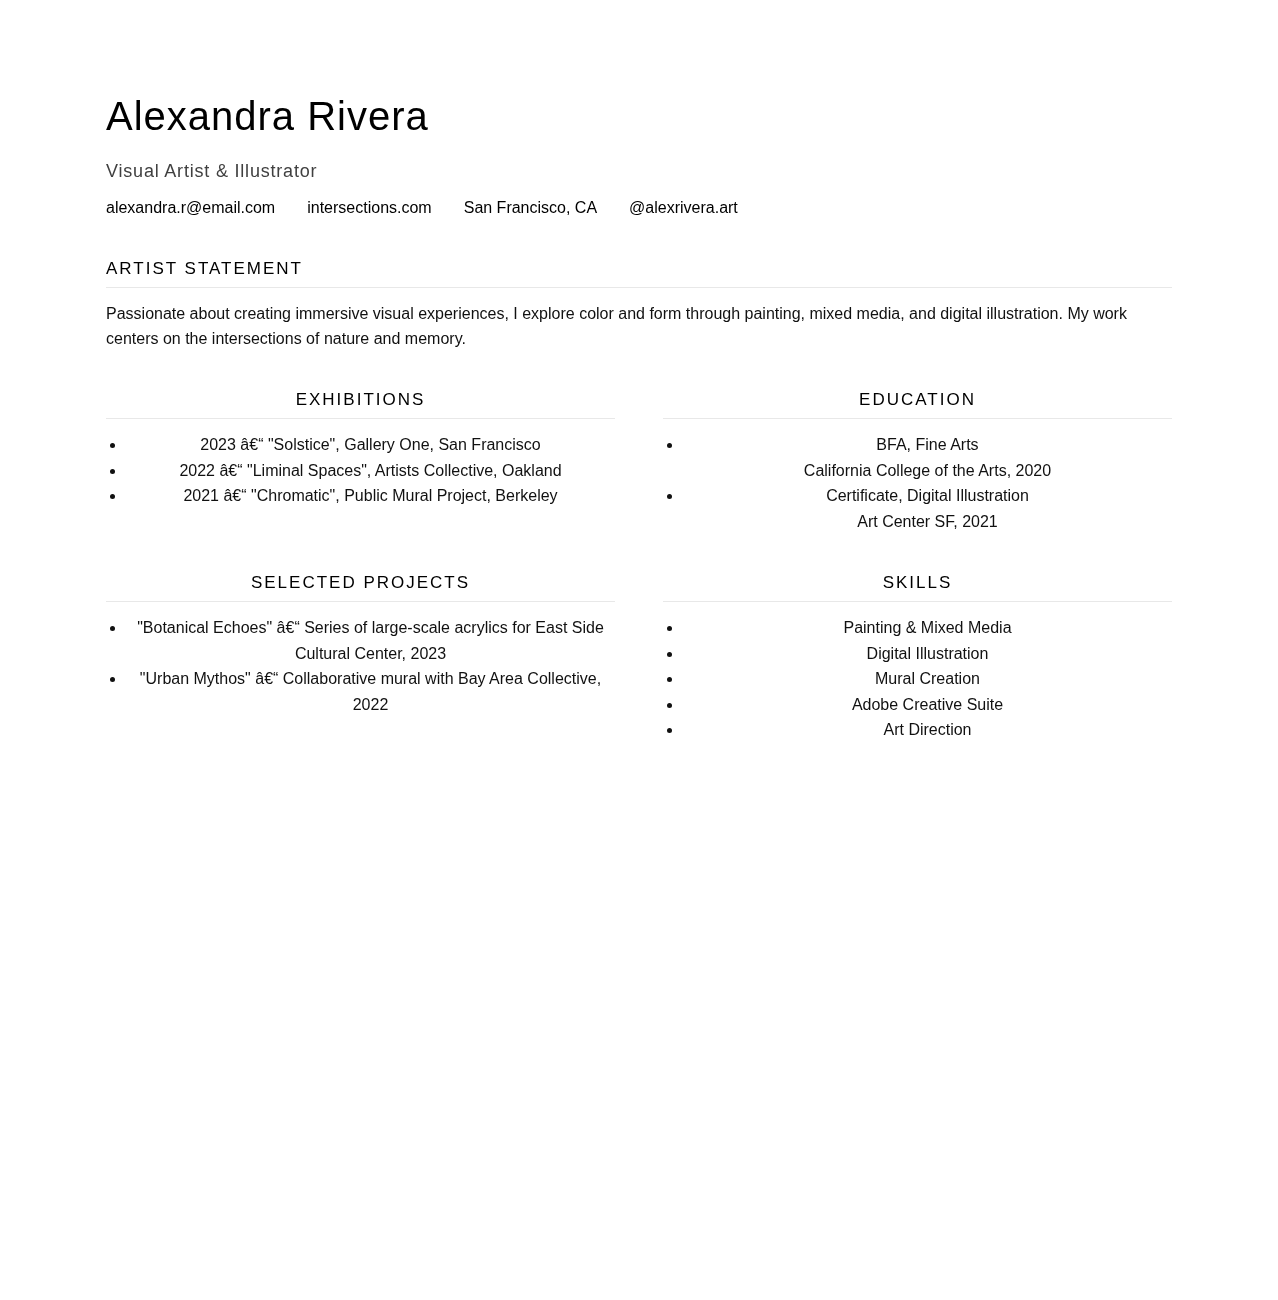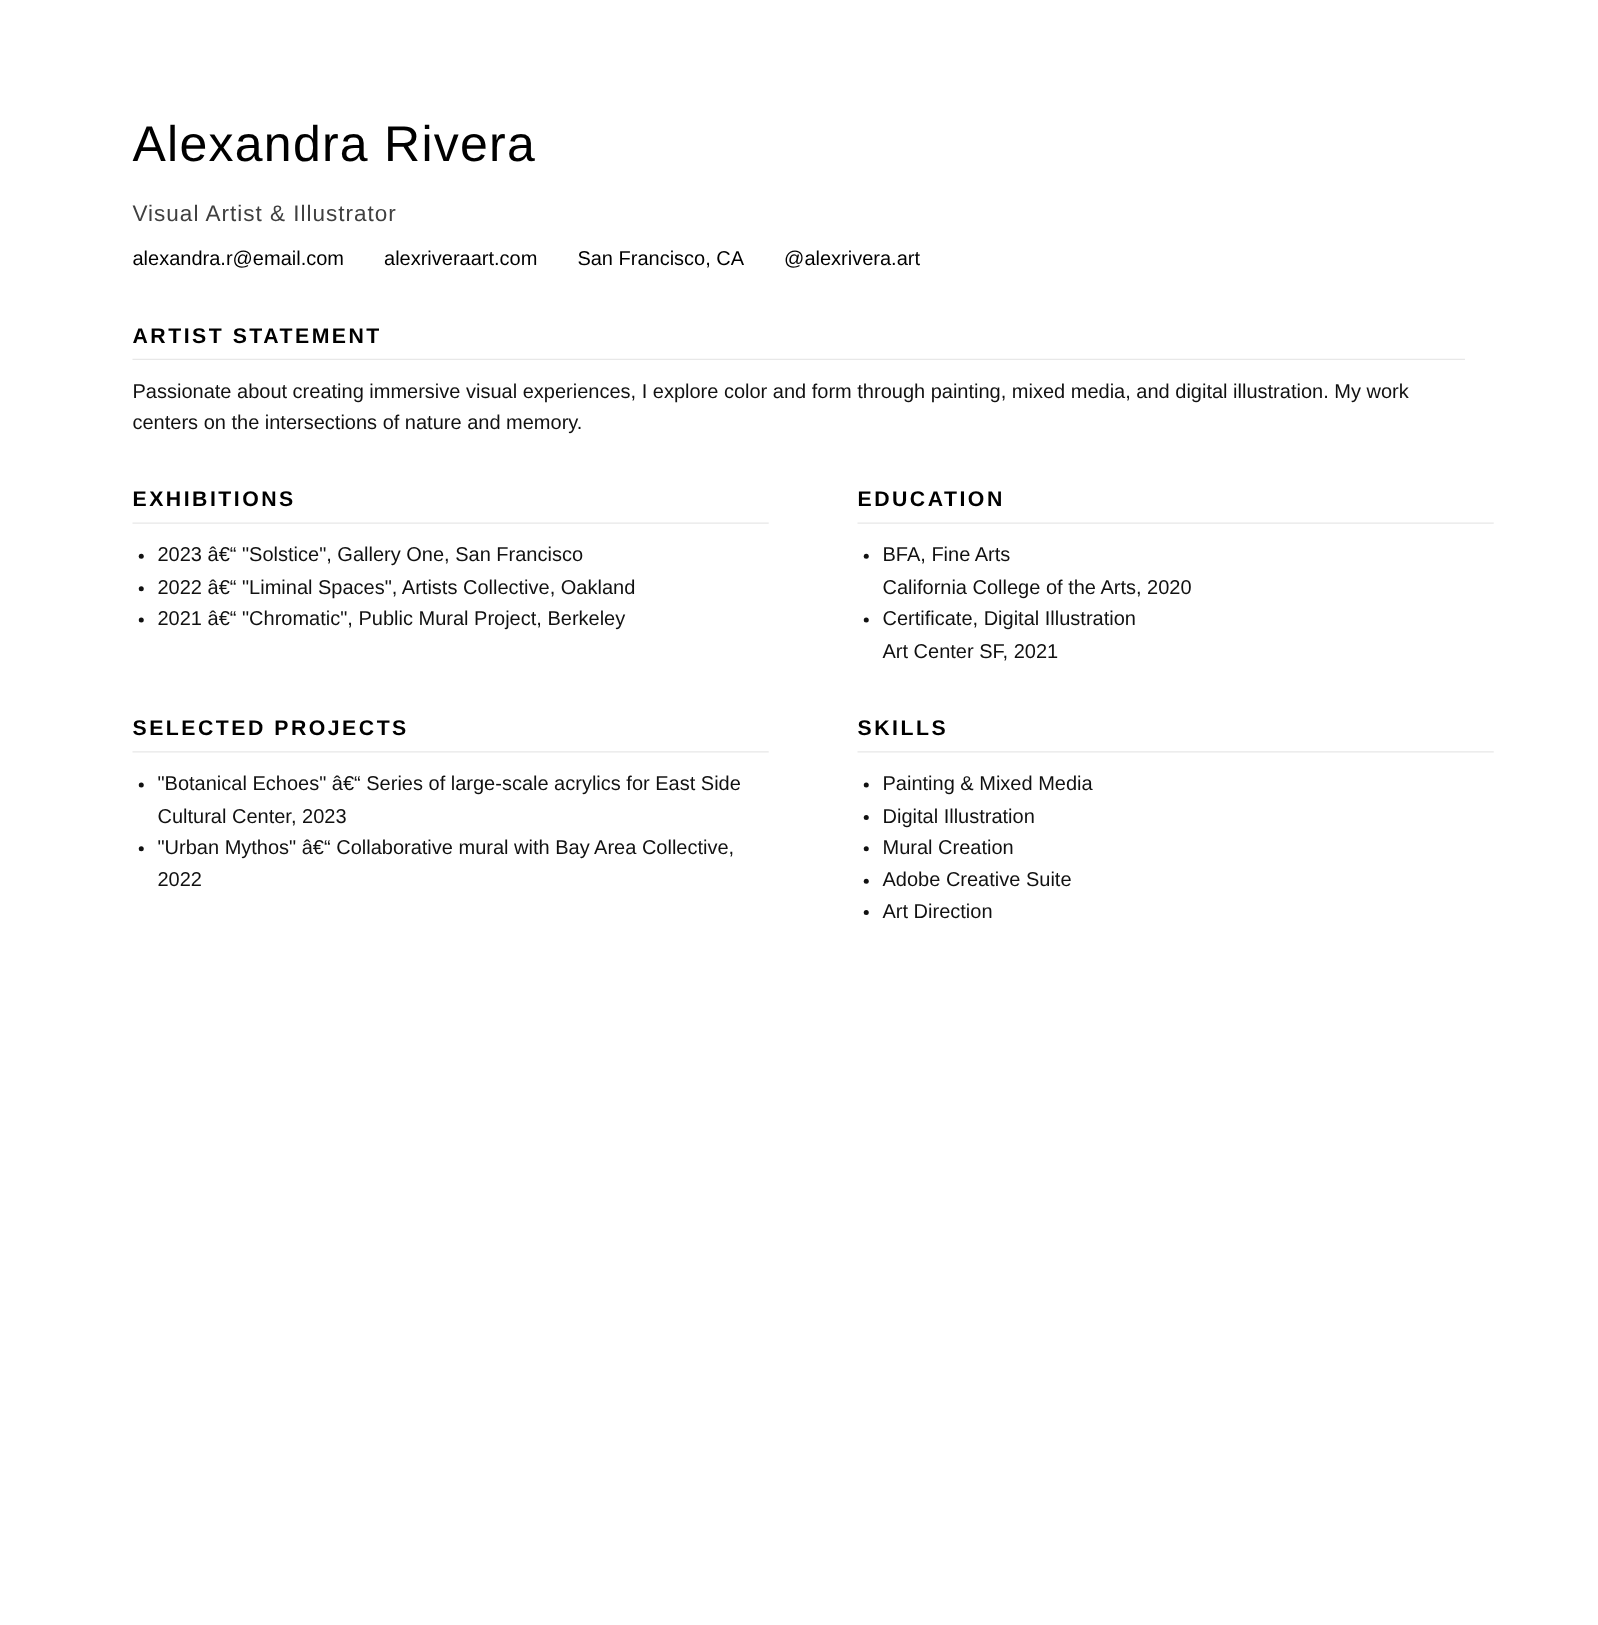--- a/index.html
+++ b/index.html
@@ -11,44 +11,44 @@
   .page { position: relative; padding: 92px 106px 0 106px; width: 1066px; }
   .name {
     font-size: 40px; font-weight: normal; letter-spacing: 1px;
     margin: 0; line-height: 48px; color: #000;
   }
   .title {
     font-size: 18px; letter-spacing: 0.8px; margin-top: 20px; line-height: 22px; color: #404040;
   }
   .contacts { margin-top: 16px; font-size: 16px; line-height: 20px; display: flex; gap: 32px; color: #000; }
   .section-head {
-    font-size: 17px; font-weight: bold; letter-spacing: 2px; color: #000;
+    font-size: 17px; font-weight: normal; letter-spacing: 2px; color: #000;
     padding-bottom: 7px; border-bottom: 1px solid #e8e8e8; line-height: 22px;
   }
   .statement { margin-top: 40px; }
   .statement p { margin: 13px 0 0 0; font-size: 16px; line-height: 25px; color: #111; }
-  .grid { display: grid; grid-template-columns: 509px 509px; column-gap: 71px; }
+  .grid { display: grid; grid-template-columns: 509px 509px; column-gap: 48px; text-align: center; }
   .row1 { margin-top: 38px; }
   .row2 { margin-top: 38px; }
   .awards { margin-top: 38px; }
   ul { margin: 13px 0 0 0; padding-left: 20px; font-size: 16px; line-height: 25.5px; color: #111; }
   li { padding-left: 0; }
   .sub { display: block; }
 </style>
 </head>
 <body>
 
 <div class="page">
 
   <header>
     <h1 class="name">Alexandra Rivera</h1>
     <div class="title">Visual Artist &amp; Illustrator</div>
     <div class="contacts">
       <span>alexandra.r@email.com</span>
-      <span>alexriveraart.com</span>
+      <span>intersections.com</span>
       <span>San Francisco, CA</span>
       <span>@alexrivera.art</span>
     </div>
   </header>
 
   <section class="statement">
     <div class="section-head">ARTIST STATEMENT</div>
     <p>Passionate about creating immersive visual experiences, I explore color and form through painting, mixed media, and digital illustration. My work centers on the intersections of nature and memory.</p>
   </section>
 

